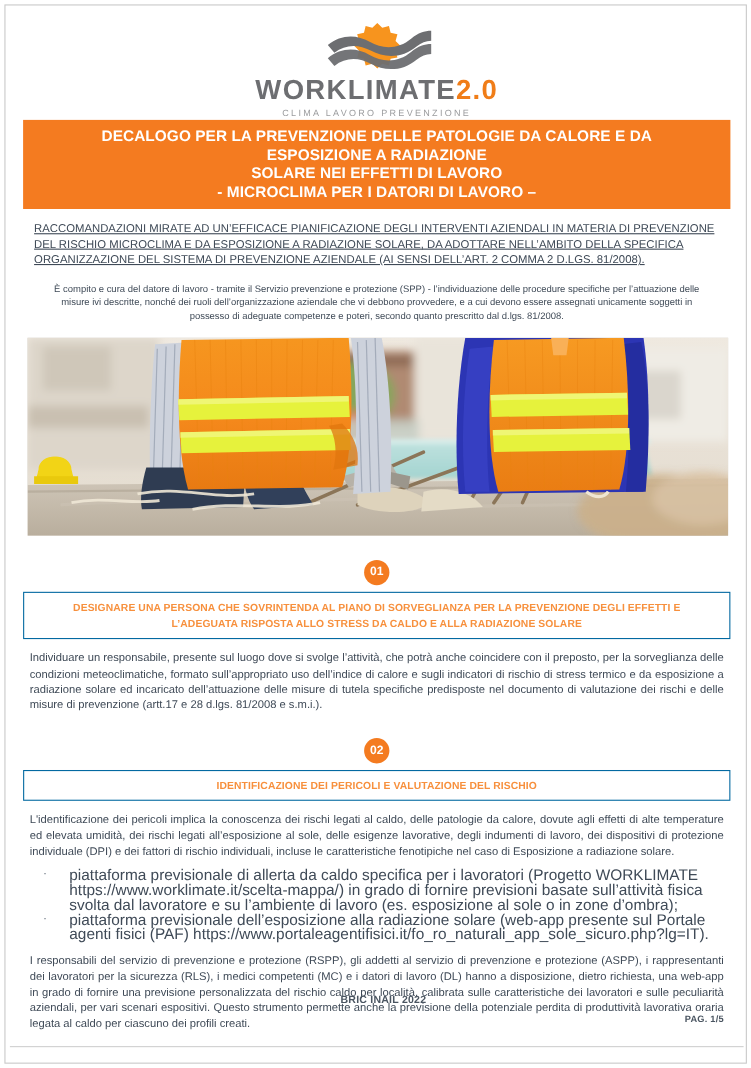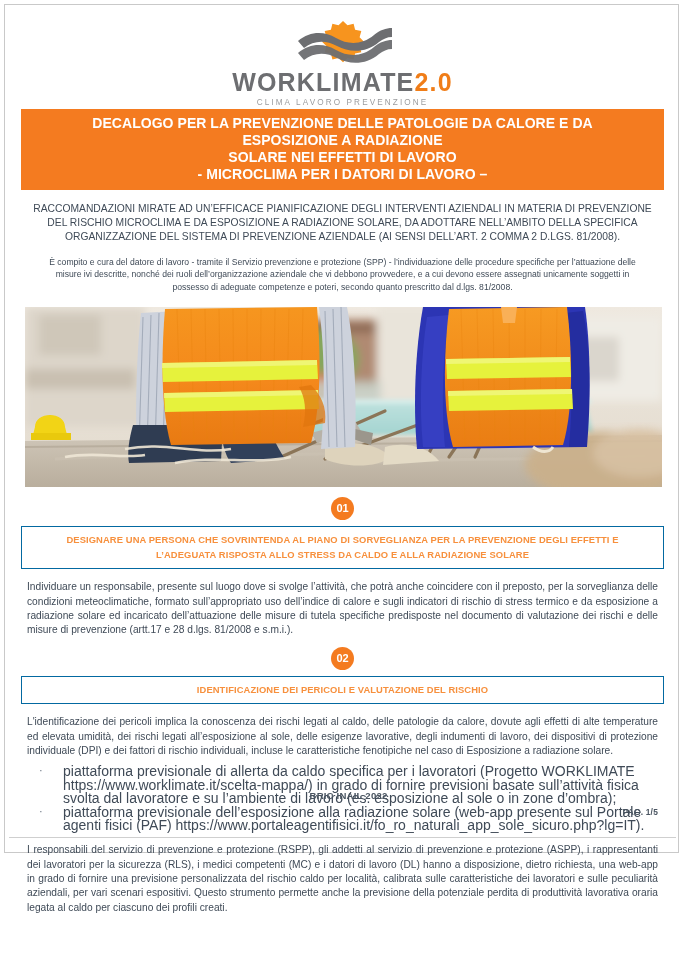--- a/index.html
+++ b/index.html
@@ -10,21 +10,21 @@
   body {
     width: 683px; height: 971px;
     font-family: "Liberation Sans", sans-serif;
     color: #3f4a57;
     position: relative;
     overflow: hidden;
   }
   .page {
     position: absolute;
     left: 4px; top: 4px;
-    width: 675px; height: 849px;
+    width: 675px; height: 963px;
     border: 1px solid #c9c9c9;
     background: #fff;
   }
   .inner {
     position: absolute;
     left: 16px; top: 8px;
     width: 643px;
   }
 
   
@@ -52,25 +52,26 @@
     text-align: center;
     font-weight: bold;
     font-size: 14px;
     line-height: 17px;
     padding: 6px 32px 7px;
     letter-spacing: 0.05px;
   }
 
   
   .sub-main {
-    text-align: center;
+    text-align: left;
     font-size: 10.3px;
     line-height: 14px;
     color: #3f4a57;
     padding: 12px 10px 0;
+    text-decoration: underline;
   }
   .sub-italic {
     text-align: center;
     font-size: 8.6px;
     line-height: 12.4px;
     color: #3f4a57;
     padding: 12px 16px 0;
   }
 
   
@@ -78,21 +79,21 @@
     margin: 14px 0 0 4px;
     width: 637px; height: 180px;
     position: relative; overflow: hidden;
     background: #d8d2c8;
   }
   .photo svg { display: block; width: 100%; height: 100%; }
 
   
   .badge-row {
     display: flex; justify-content: center;
-    margin-top: 10px;
+    margin-top: 22px;
   }
   .badge {
     width: 23px; height: 23px; border-radius: 50%;
     background: #f47b20; color: #fff;
     font-size: 11px; font-weight: bold;
     display: flex; align-items: center; justify-content: center;
     line-height: 1;
   }
 
   

